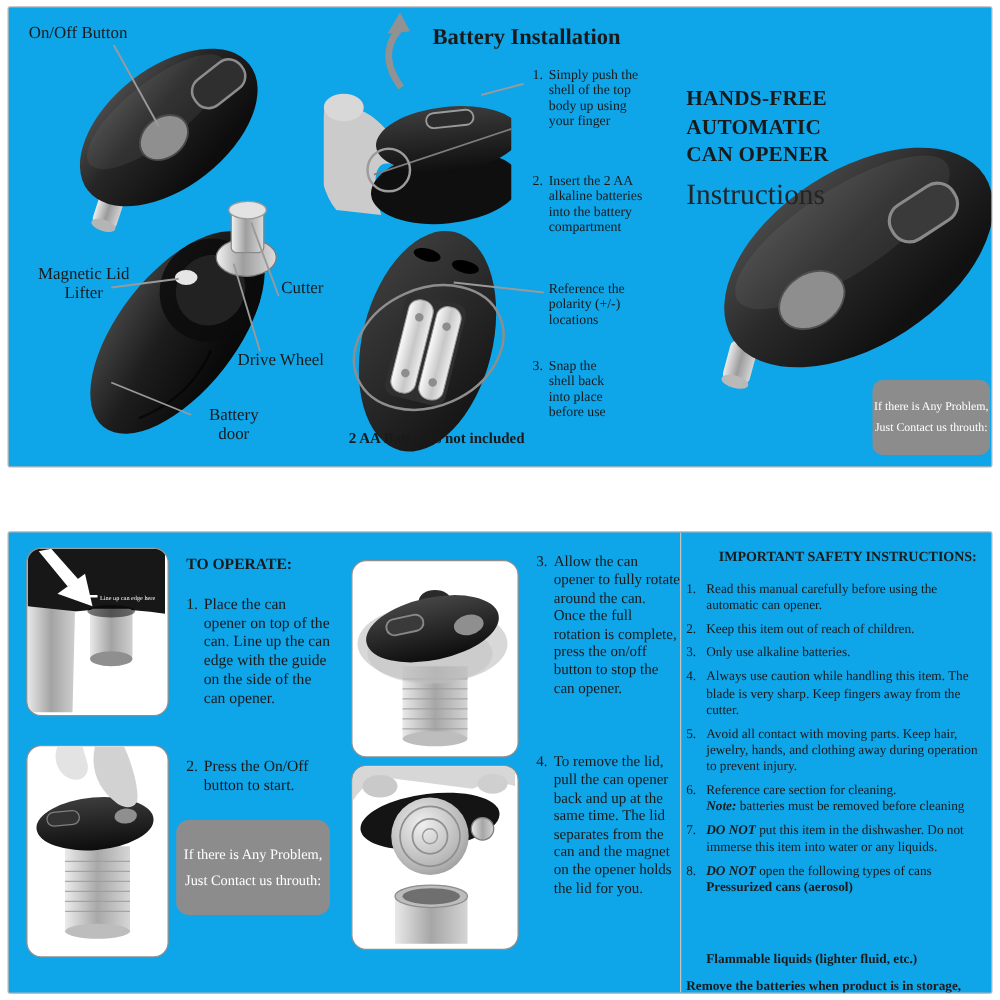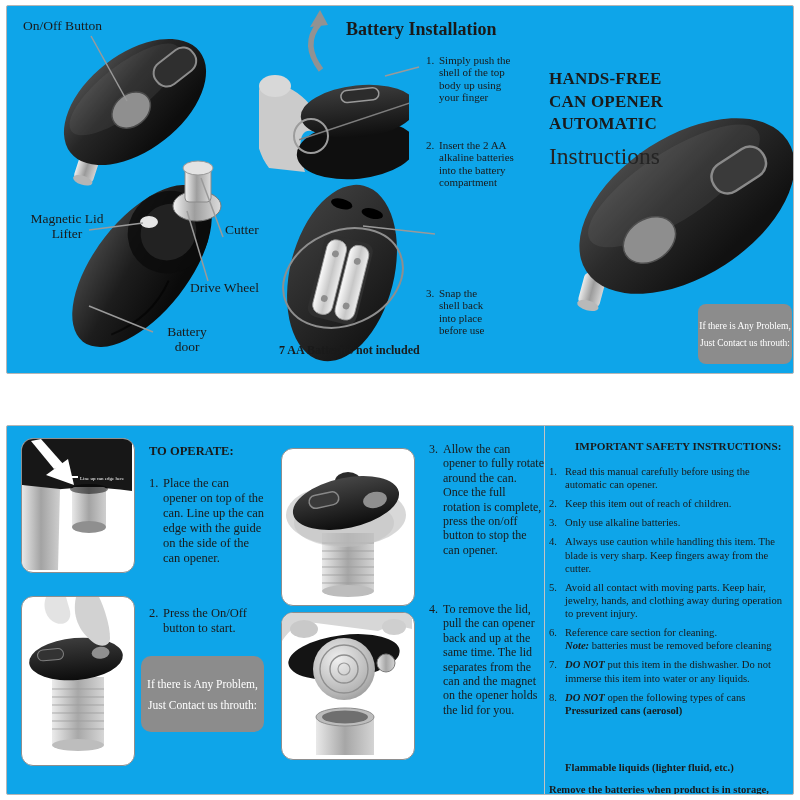--- a/index.html
+++ b/index.html
@@ -159,30 +159,33 @@
   </svg>
 
   <div class="bstep" style="left:419px;top:48px;">
     <span class="num">1.</span>
     <span class="txt" style="width:78px;">Simply push the shell of the top body up using your finger</span>
   </div>
   <div class="bstep" style="left:419px;top:133px;">
     <span class="num">2.</span>
     <span class="txt" style="width:78px;">Insert the 2 AA alkaline batteries into the battery compartment</span>
   </div>
+  <div class="bstep" style="left:432px;top:219px;">
+    <span class="txt" style="width:80px;">Reference the polarity (+/-) locations</span>
+  </div>
   <div class="bstep" style="left:419px;top:281px;">
     <span class="num">3.</span>
     <span class="txt" style="width:60px;">Snap the shell back into place before use</span>
   </div>
-  <div class="lbl bold" style="left:272px;top:338px;font-size:12px;">7 AA Batteries not included</div>
+  <div class="lbl bold" style="left:272px;top:338px;font-size:12px;">2 AA Batteries not included</div>
 
   <div id="title-block">
     <div class="t-line">HANDS-FREE</div>
+    <div class="t-line">AUTOMATIC</div>
     <div class="t-line">CAN OPENER</div>
-    <div class="t-line">AUTOMATIC</div>
     <div class="t-sub">Instructions</div>
   </div>
 
   <svg class="ph" style="left:538px;top:62px;" width="256" height="278" viewBox="0 0 256 278">
     <defs>
       <linearGradient id="gE" x1="0" y1="0" x2="0.35" y2="1">
         <stop offset="0" stop-color="#515151"></stop>
           <stop offset="0.5" stop-color="#2a2a2a"></stop>
           <stop offset="1" stop-color="#111111"></stop>
       </linearGradient>

